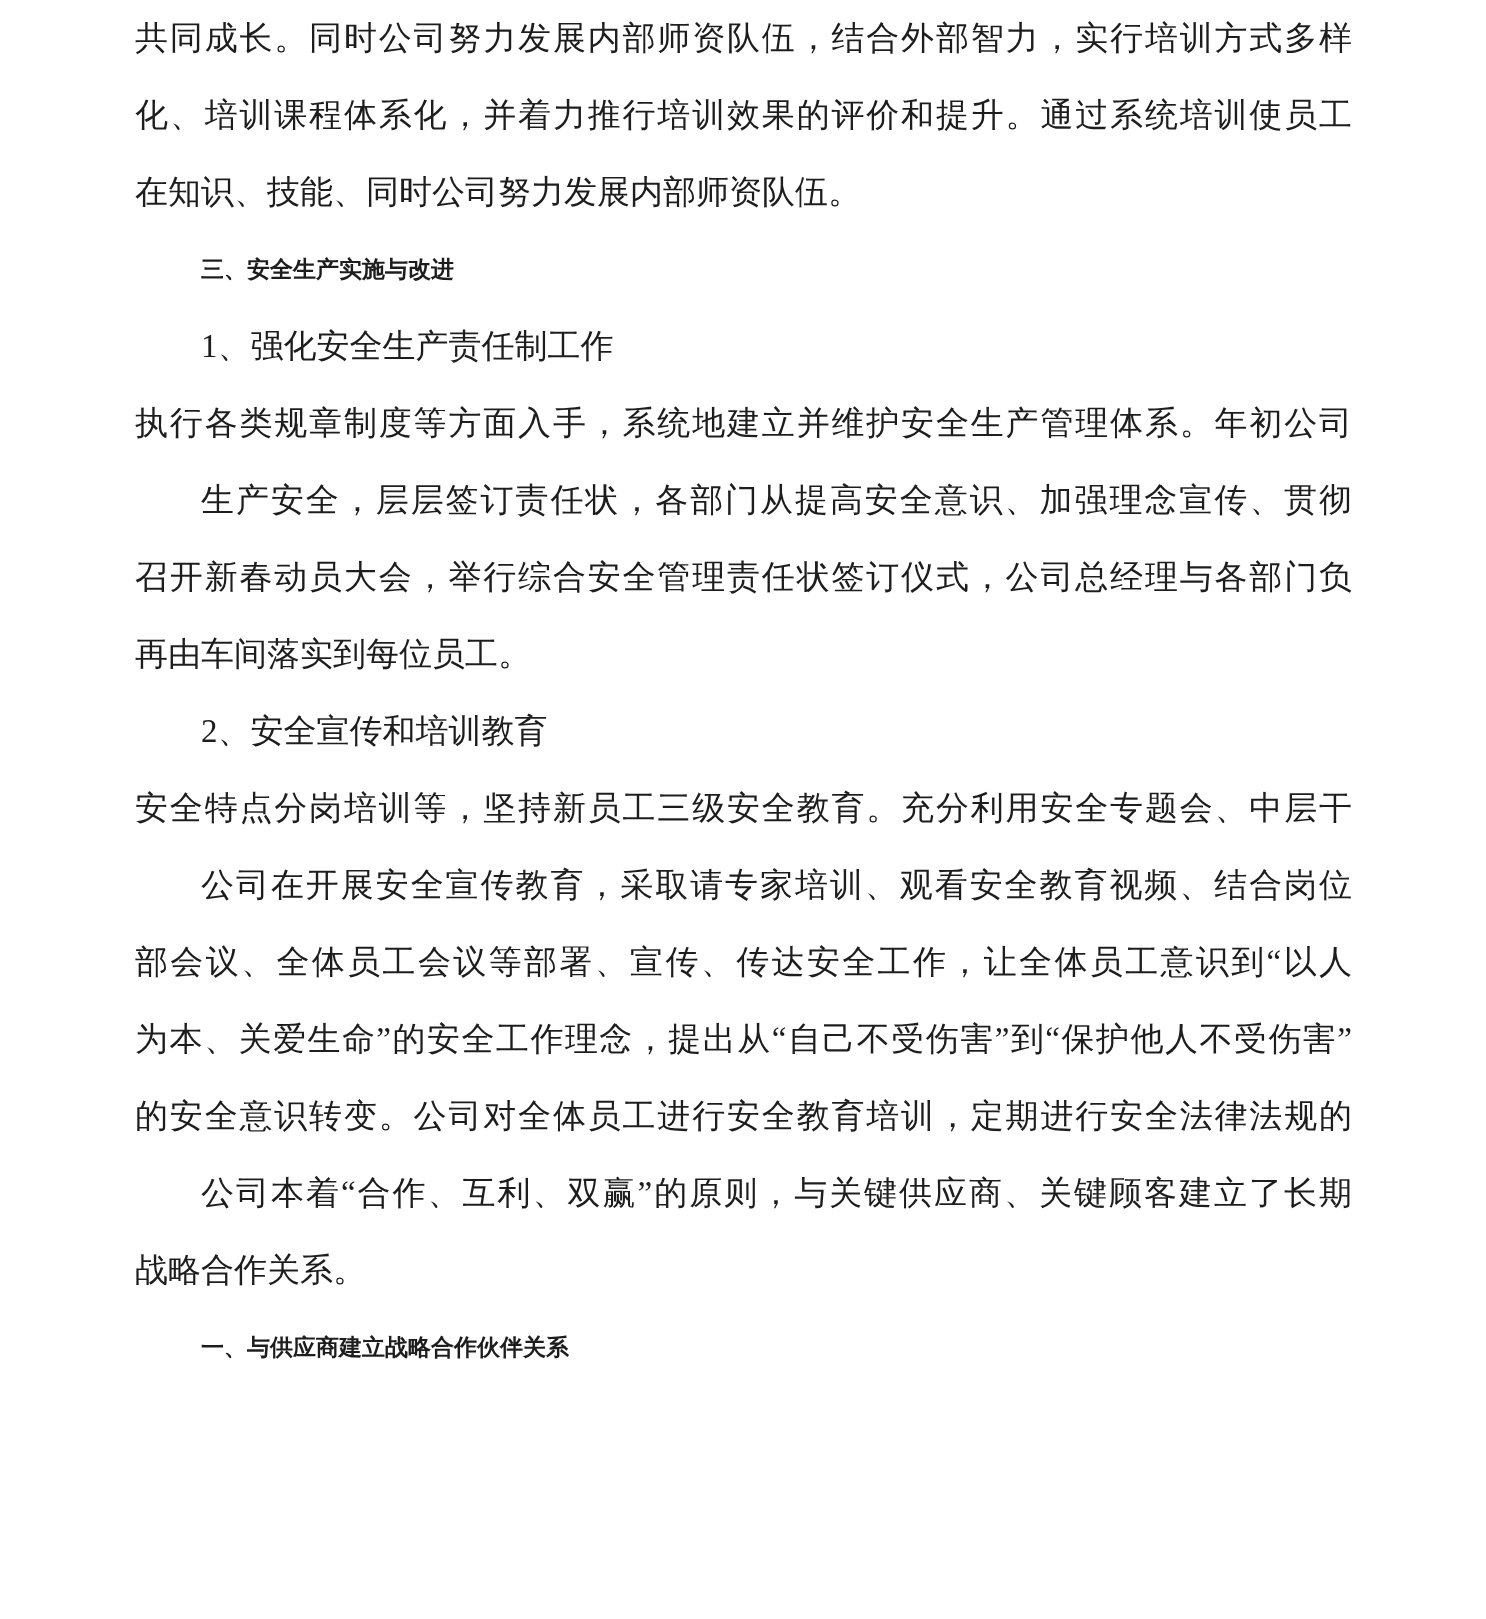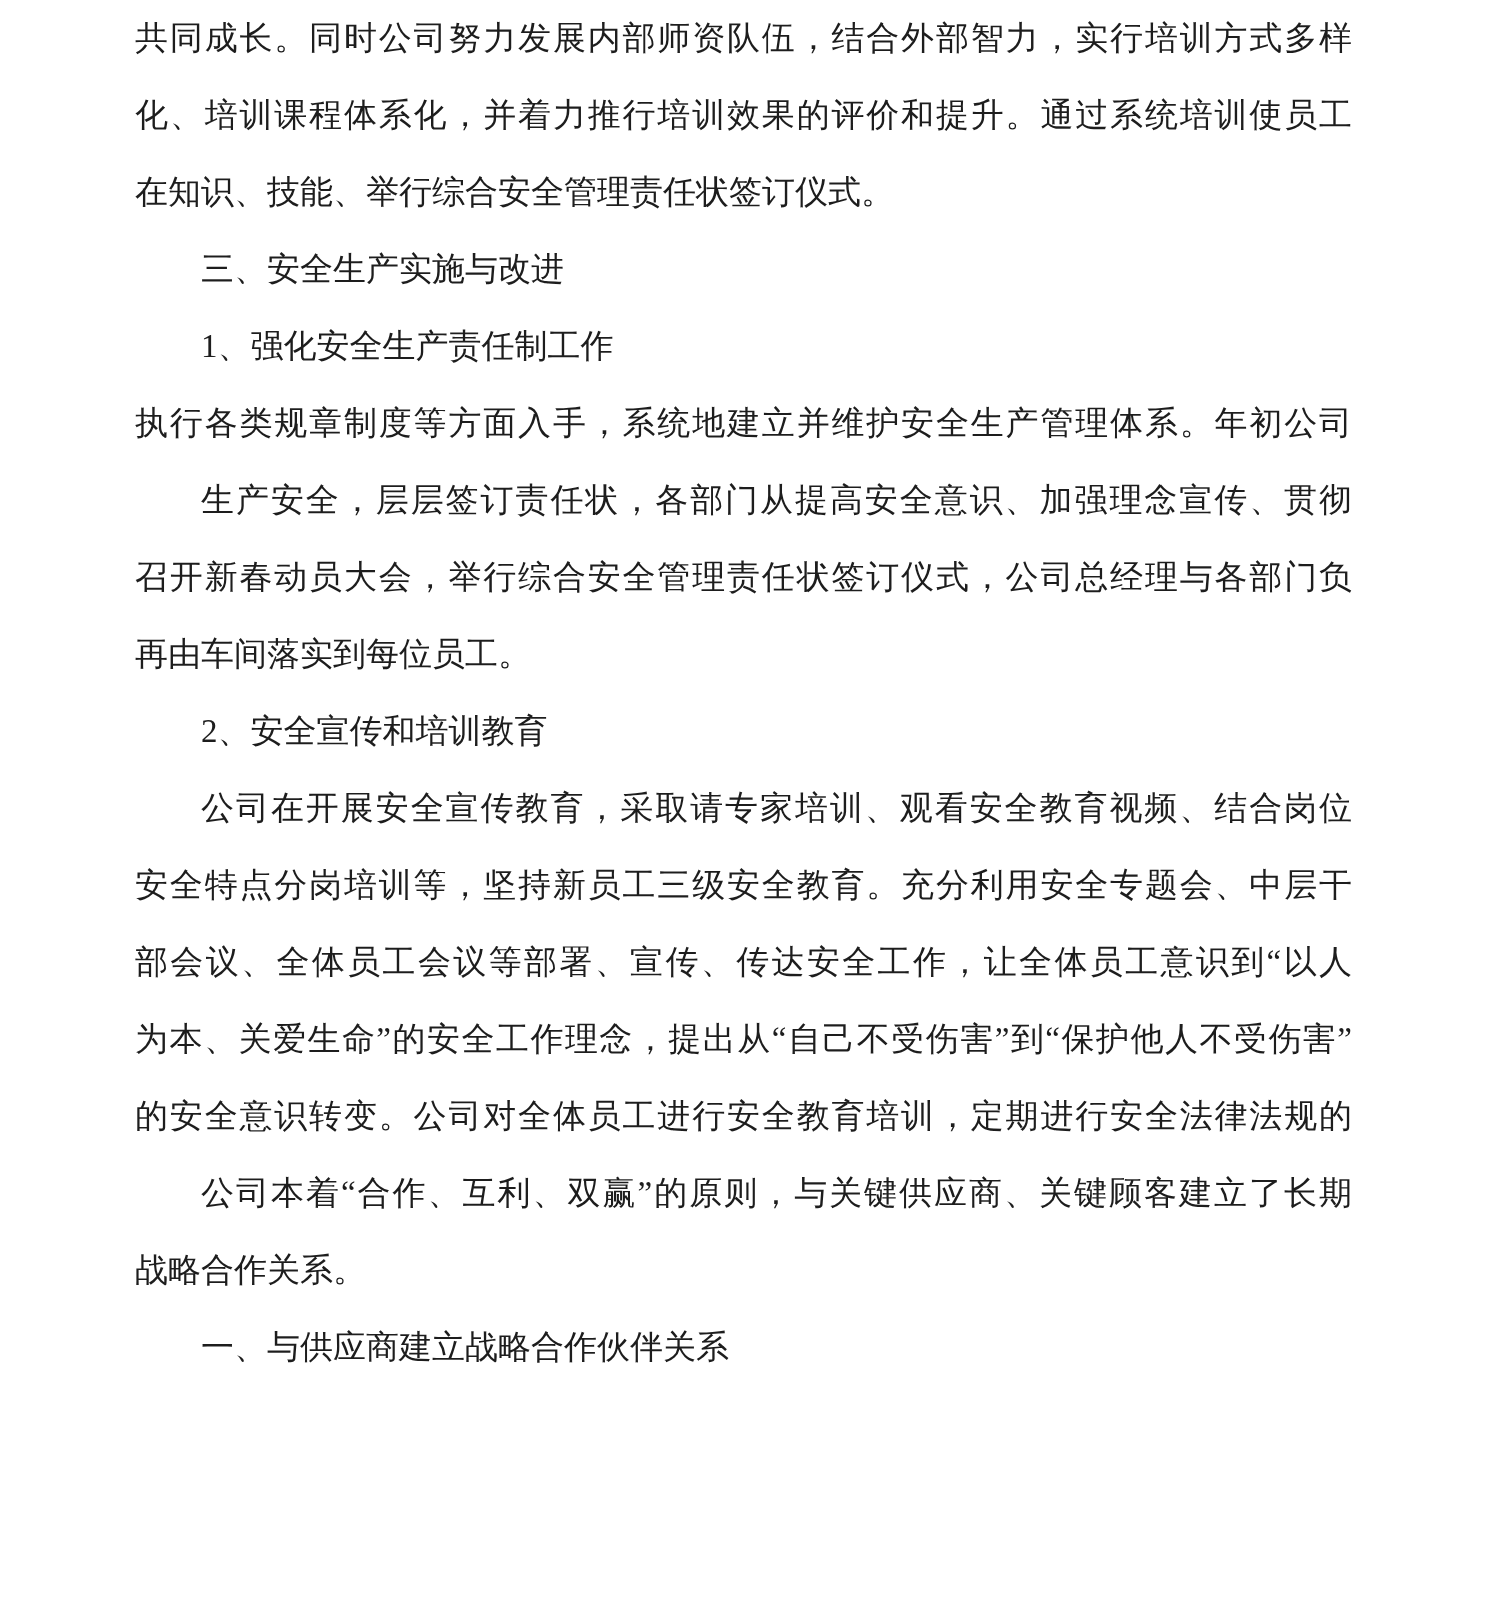--- a/index.html
+++ b/index.html
@@ -37,50 +37,50 @@
     text-align-last: justify;
     -moz-text-align-last: justify;
     text-justify: inter-character;
   }
   
   .indent {
     text-indent: 66px;
   }
   
   .bold {
-    font-weight: normal;
-    font-size: 33px;
+    font-weight: bold;
+    font-size: 23px;
   }
   
   .chapter {
     height: 96px;
     line-height: 96px;
     font-size: 43px;
     font-weight: bold;
     text-align: center;
     overflow: hidden;
   }
 </style>
 </head>
 <body>
 
 <div class="doc" style="background: rgb(255, 255, 255); color: rgb(29, 29, 29);">
   <div class="inner" id="lines">
       <div class="ln just">共同成长。同时公司努力发展内部师资队伍，结合外部智力，实行培训方式多样</div>
       <div class="ln just">化、培训课程体系化，并着力推行培训效果的评价和提升。通过系统培训使员工</div>
-      <div class="ln">在知识、技能、举行综合安全管理责任状签订仪式。</div>
+      <div class="ln">在知识、技能、同时公司努力发展内部师资队伍。</div>
       <div class="ln bold indent">三、安全生产实施与改进</div>
       <div class="ln indent">1、强化安全生产责任制工作</div>
       <div class="ln just">执行各类规章制度等方面入手，系统地建立并维护安全生产管理体系。年初公司</div>
       <div class="ln just indent">生产安全，层层签订责任状，各部门从提高安全意识、加强理念宣传、贯彻</div>
       <div class="ln just">召开新春动员大会，举行综合安全管理责任状签订仪式，公司总经理与各部门负</div>
       <div class="ln">再由车间落实到每位员工。</div>
       <div class="ln indent">2、安全宣传和培训教育</div>
+      <div class="ln just">安全特点分岗培训等，坚持新员工三级安全教育。充分利用安全专题会、中层干</div>
       <div class="ln just indent">公司在开展安全宣传教育，采取请专家培训、观看安全教育视频、结合岗位</div>
-      <div class="ln just">安全特点分岗培训等，坚持新员工三级安全教育。充分利用安全专题会、中层干</div>
       <div class="ln just">部会议、全体员工会议等部署、宣传、传达安全工作，让全体员工意识到“以人</div>
       <div class="ln just">为本、关爱生命”的安全工作理念，提出从“自己不受伤害”到“保护他人不受伤害”</div>
       <div class="ln just">的安全意识转变。公司对全体员工进行安全教育培训，定期进行安全法律法规的</div>
       <div class="ln just indent">公司本着“合作、互利、双赢”的原则，与关键供应商、关键顾客建立了长期</div>
       <div class="ln">战略合作关系。</div>
       <div class="ln bold indent">一、与供应商建立战略合作伙伴关系</div>
     </div>
 </div>
 
 </body></html>

